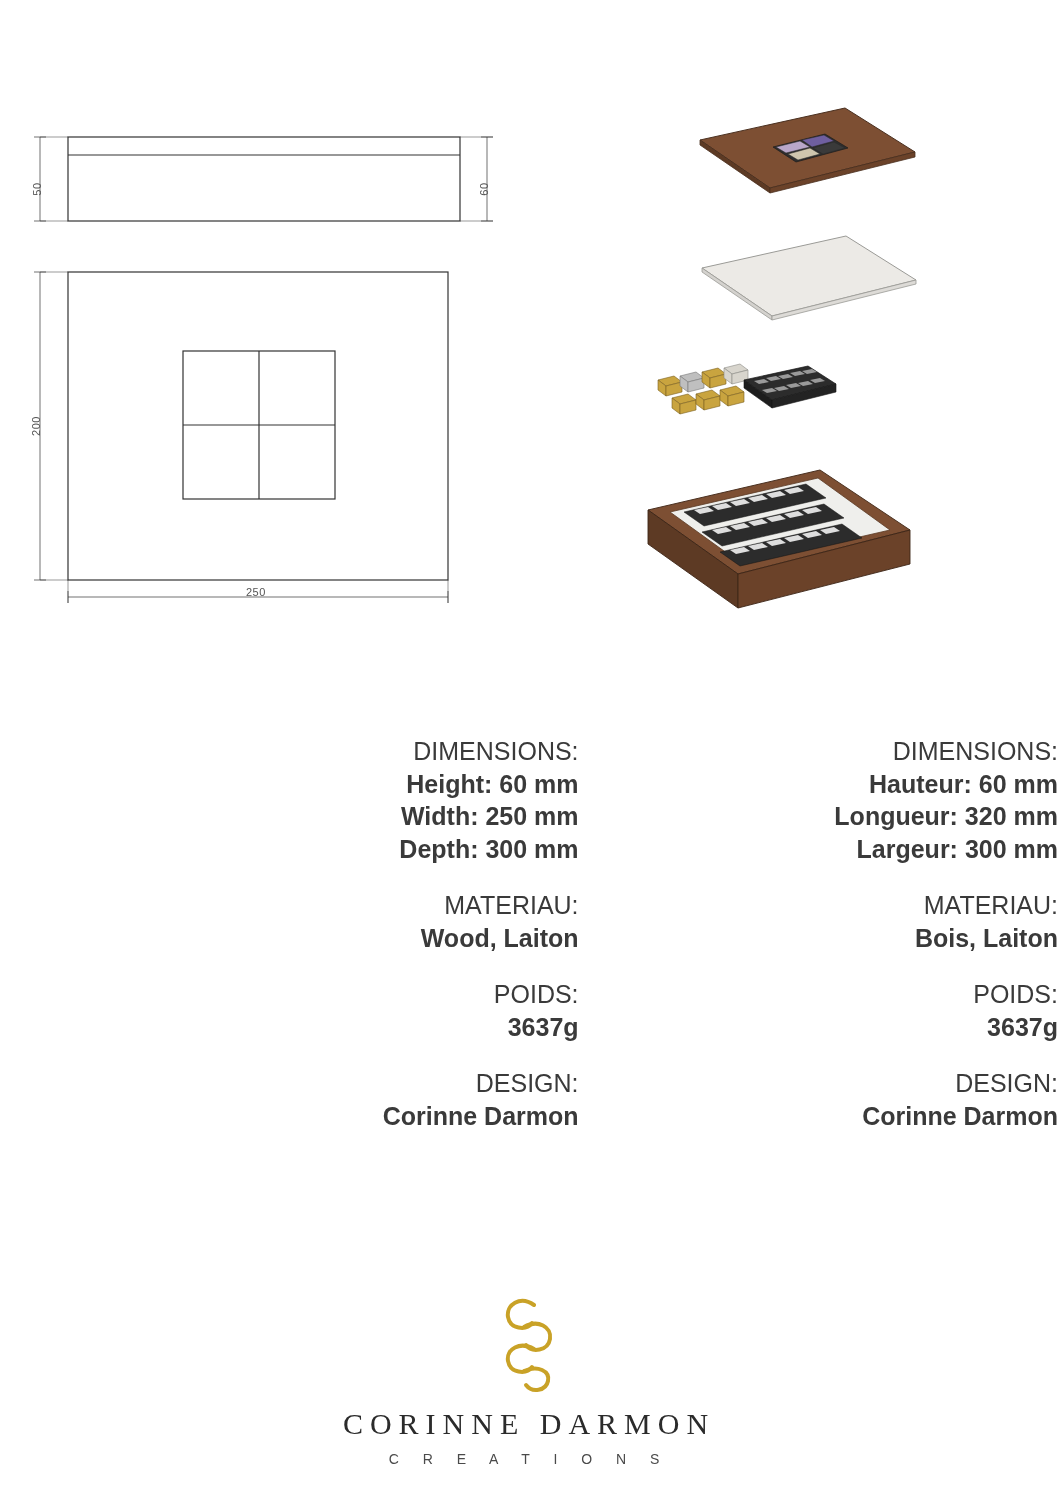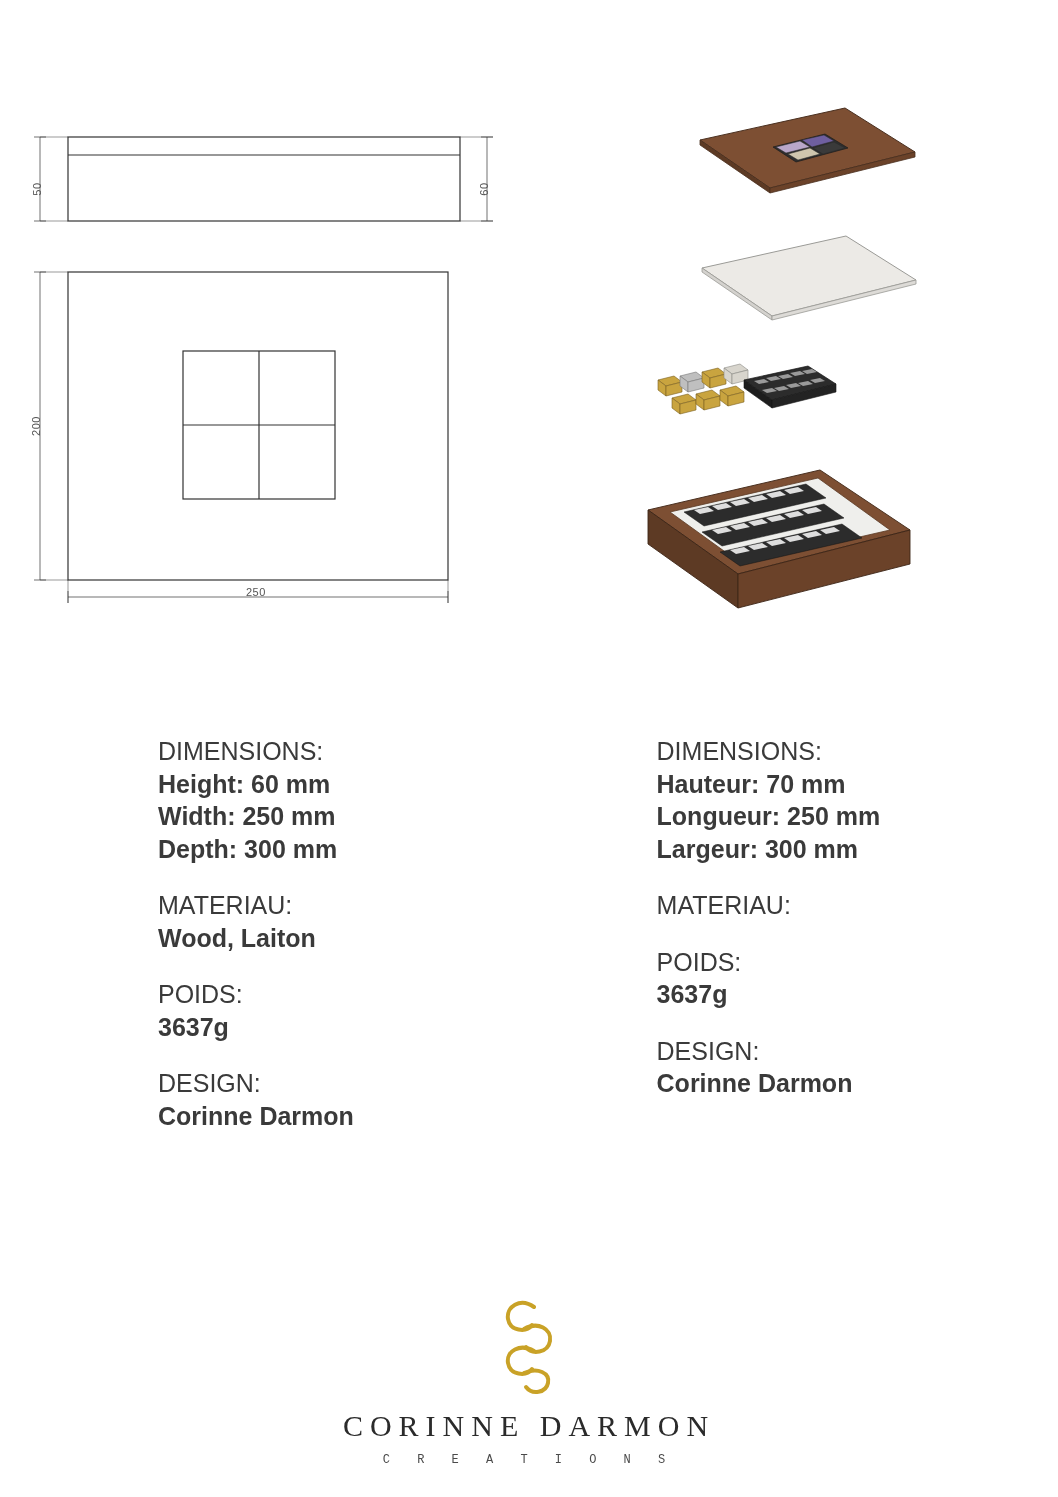--- a/index.html
+++ b/index.html
@@ -53,21 +53,21 @@
     width: 1058px;
     display: flex;
   }
   .spec-col {
     font-size: 25px;
     line-height: 1.3;
     color: #3a3a3a;
   }
   .spec-col.left { margin-left: 158px; width: 440px; }
   .spec-col.right { margin-left: 78px; width: 420px; }
-  .spec-block { margin-bottom: 24px; }
+  .spec-block { margin-bottom: 24px; text-align: right; }
   .spec-block:last-child { margin-bottom: 0; }
   .spec-head { display: block; }
   .spec-line { display: block; font-weight: bold; }
 
   
   .footer {
     position: absolute;
     left: 0;
     bottom: 30px;
     width: 1058px;
@@ -78,24 +78,24 @@
     margin: 0 auto 10px auto;
   }
   .brand-name {
     font-size: 30px;
     letter-spacing: 7px;
     color: #2b2b2b;
     font-family: "Liberation Serif", serif;
     display: block;
   }
   .brand-sub {
-    font-size: 12px;
+    font-size: 14px;
     letter-spacing: 10px;
     color: #4a4a4a;
-    font-family: Liberation Mono, monospace;
+    font-family: Liberation Sans, sans-serif;
     display: block;
     margin-top: 10px;
   }
 </style>
 </head>
 <body>
 
 <div class="tech-drawing">
   <svg width="620" height="680" viewBox="0 0 620 680">
 
@@ -282,26 +282,27 @@
     </div>
     <div class="spec-block">
       <span class="spec-head">DESIGN:</span>
       <span class="spec-line">Corinne Darmon</span>
     </div>
   </div>
 
   <div class="spec-col right">
     <div class="spec-block">
       <span class="spec-head">DIMENSIONS:</span>
-      <span class="spec-line">Hauteur: 70 mm</span>
-      <span class="spec-line">Longueur: 250 mm</span>
+      <span class="spec-line">Hauteur: 60 mm</span>
+      <span class="spec-line">Longueur: 320 mm</span>
       <span class="spec-line">Largeur: 300 mm</span>
     </div>
     <div class="spec-block">
       <span class="spec-head">MATERIAU:</span>
+      <span class="spec-line">Bois, Laiton</span>
     </div>
     <div class="spec-block">
       <span class="spec-head">POIDS:</span>
       <span class="spec-line">3637g</span>
     </div>
     <div class="spec-block">
       <span class="spec-head">DESIGN:</span>
       <span class="spec-line">Corinne Darmon</span>
     </div>
   </div>

